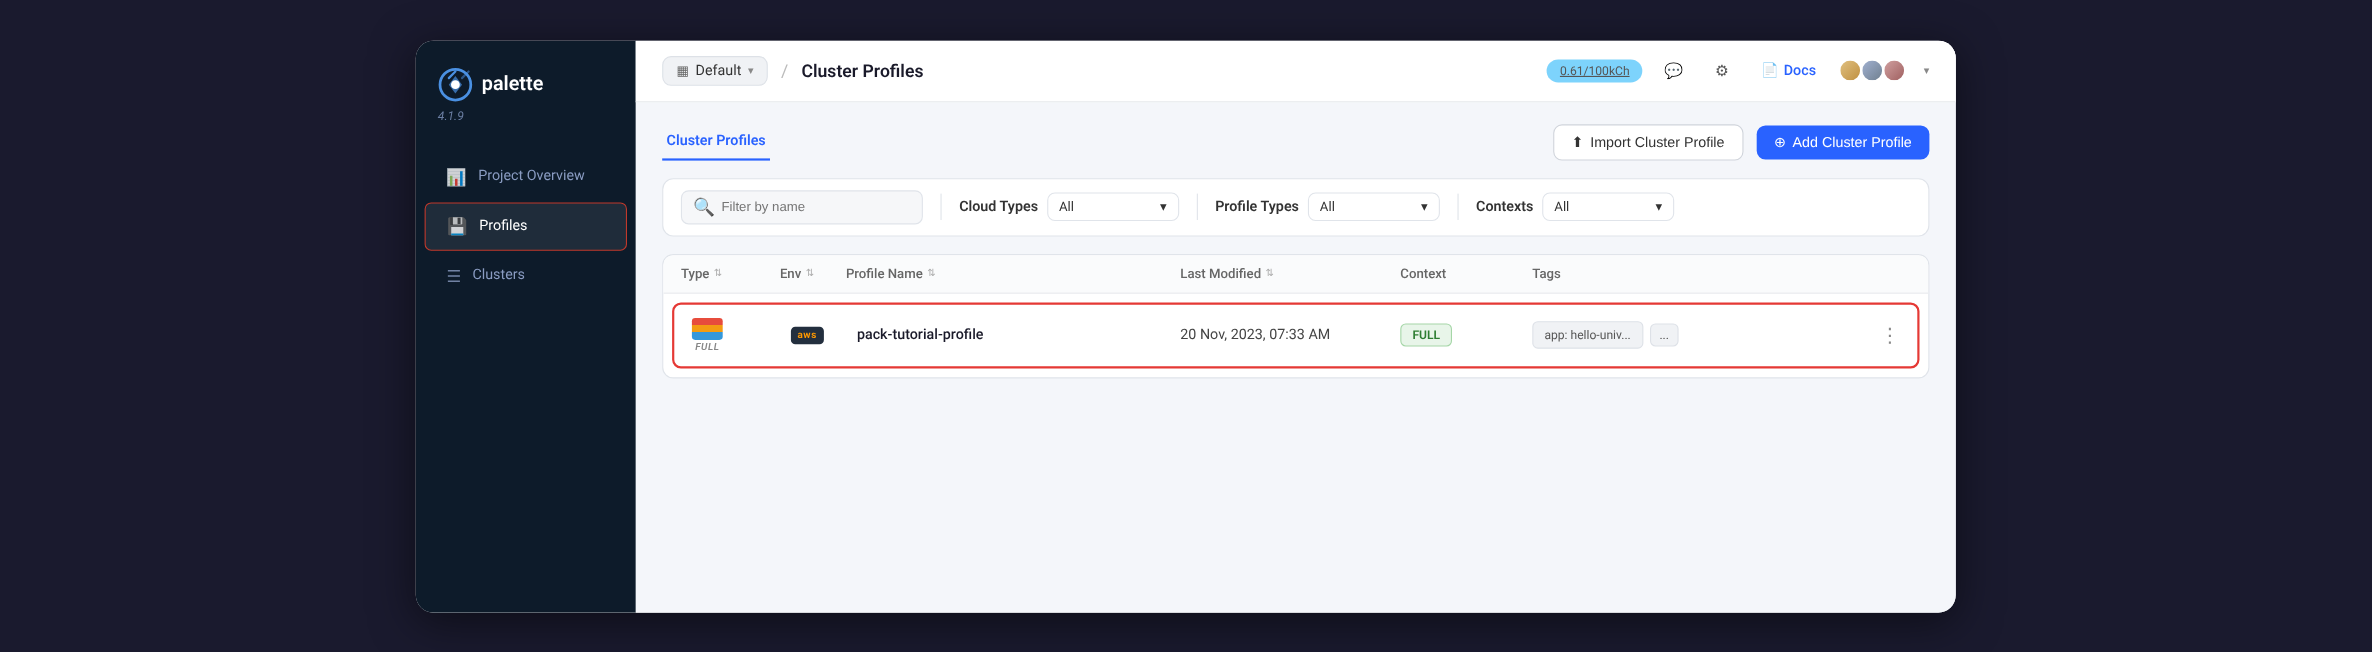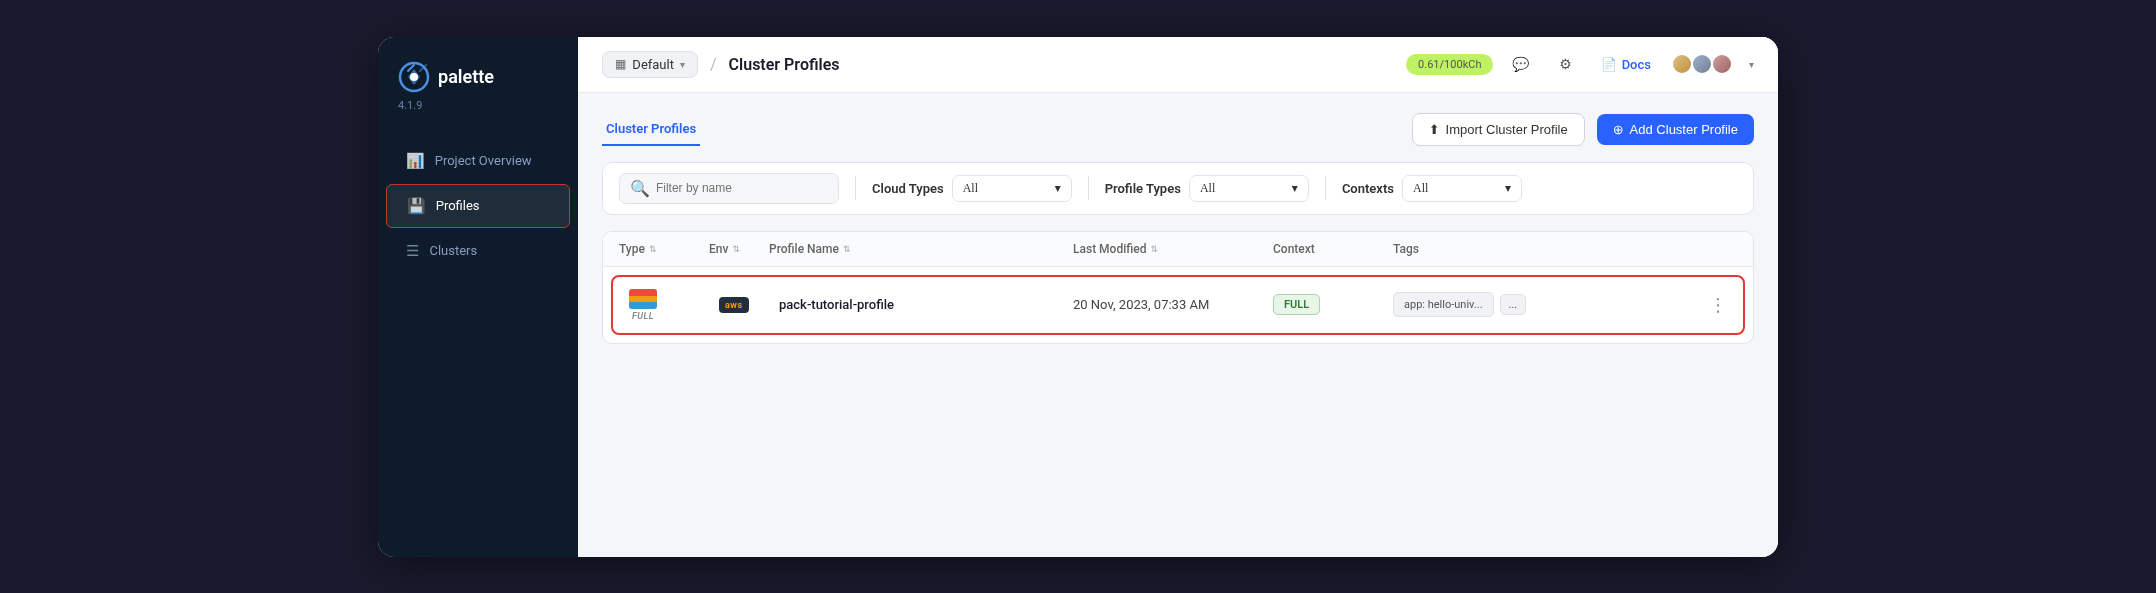--- a/index.html
+++ b/index.html
@@ -41,20 +41,21 @@
     }
     .logo-text {
       color: #fff;
       font-size: 18px;
       font-weight: 600;
     }
     .sidebar-version {
       color: #6b7fa3;
       font-size: 11px;
       padding: 0 20px 20px;
+      font-style: italic;
     }
     .sidebar-nav {
       display: flex;
       flex-direction: column;
       gap: 2px;
       padding: 8px 0;
     }
     .sidebar-item {
       display: flex;
       align-items: center;
@@ -118,25 +119,26 @@
       color: #bbb;
       font-size: 16px;
     }
     .topbar-title {
       font-size: 16px;
       font-weight: 600;
       color: #1a1a2a;
     }
     .topbar-spacer { flex: 1; }
     .topbar-usage {
-      background: #bef264;
+      background: #7dd3fc;
       border-radius: 20px;
       padding: 4px 12px;
       font-size: 11px;
       color: #555;
+      text-decoration: underline;
     }
     .topbar-icon-btn {
       width: 32px;
       height: 32px;
       display: flex;
       align-items: center;
       justify-content: center;
       color: #555;
       cursor: pointer;
       border-radius: 6px;
@@ -279,21 +281,20 @@
       gap: 6px;
       background: #fff;
       border: 1px solid #e0e4ea;
       border-radius: 7px;
       padding: 5px 10px;
       font-size: 12px;
       color: #333;
       cursor: pointer;
       min-width: 120px;
       justify-content: space-between;
-      font-family: Liberation Serif, serif;
     }
     .filter-divider {
       width: 1px;
       height: 24px;
       background: #e0e4ea;
       margin: 0 4px;
     }
 
     
     .table-container {

